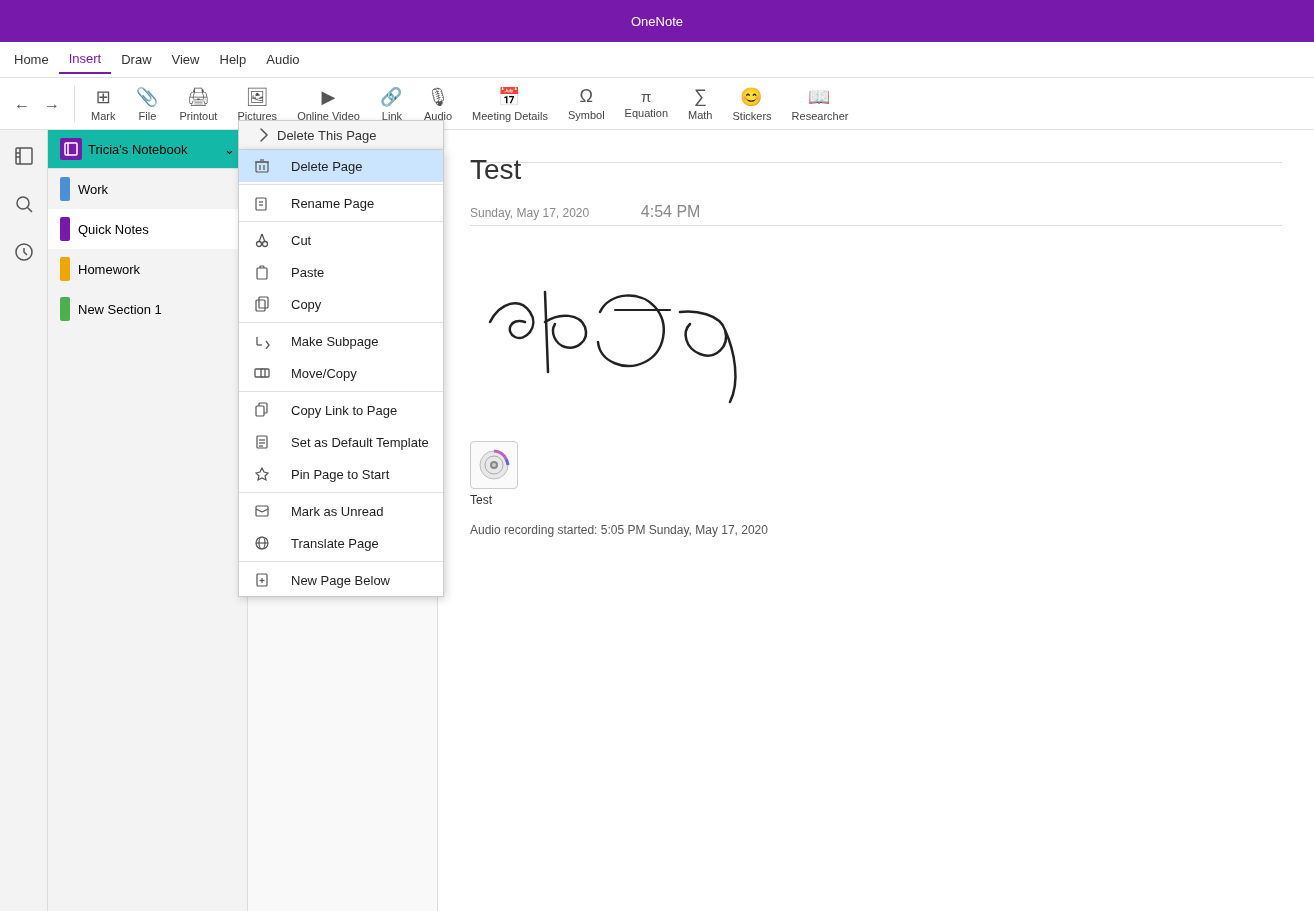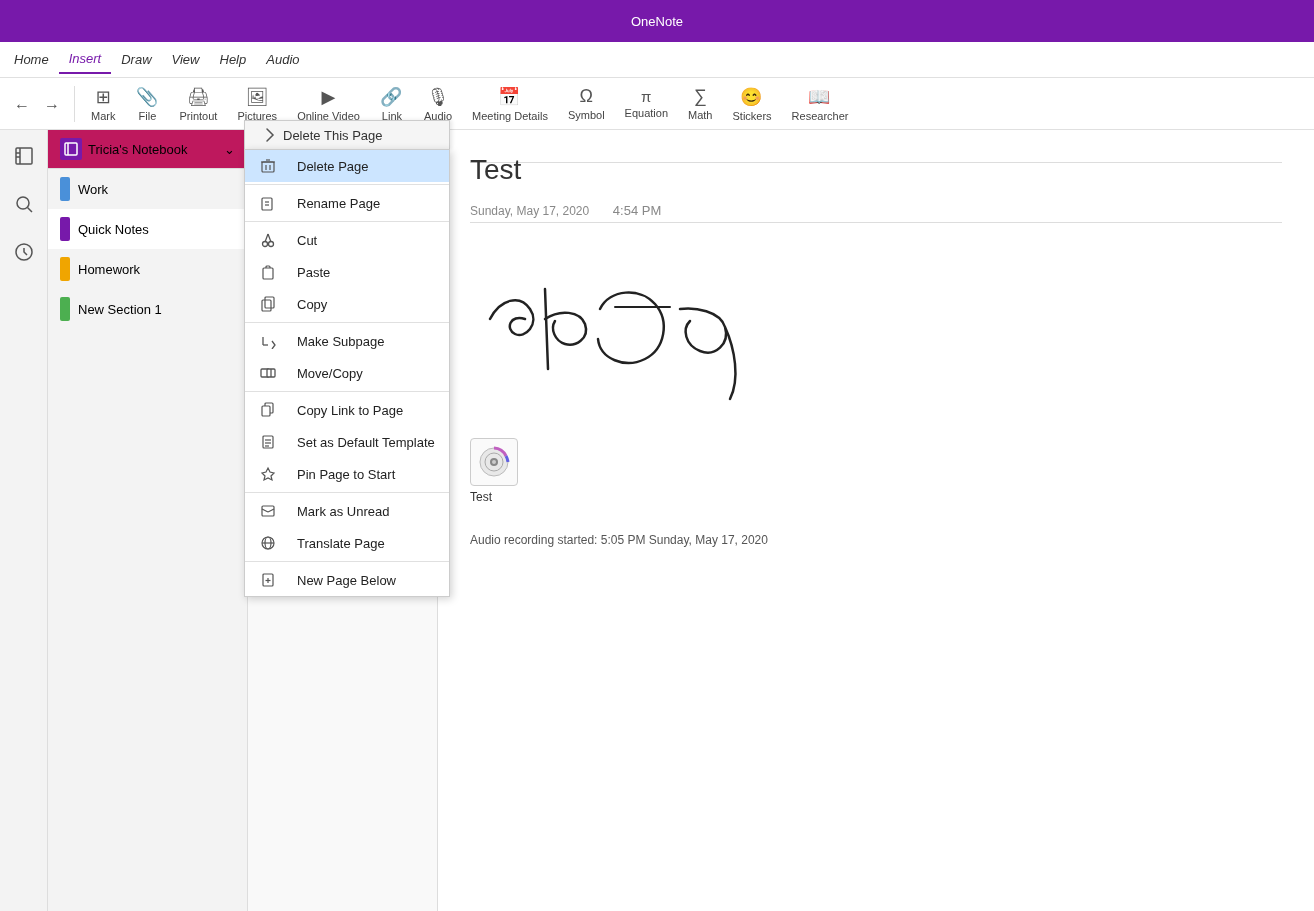--- a/index.html
+++ b/index.html
@@ -23,21 +23,20 @@
       display: flex;
       align-items: center;
       padding: 0 4px;
       border-bottom: 1px solid #e0e0e0;
     }
     .menu-bar .menu-item {
       padding: 6px 10px;
       cursor: pointer;
       font-size: 13px;
       color: #333;
-      font-style: italic;
     }
     .menu-bar .menu-item.active {
       color: #7719aa;
       border-bottom: 2px solid #7719aa;
     }
 
     
     .toolbar {
       background: white;
       height: 52px;
@@ -108,21 +107,21 @@
       background: #f3f3f3;
       display: flex;
       flex-direction: column;
       border-right: 1px solid #ddd;
     }
     .notebook-header {
       display: flex;
       align-items: center;
       justify-content: space-between;
       padding: 8px 12px;
-      background: #be185d;
+      background: #14b8a6;
       border-bottom: 1px solid #ddd;
       cursor: pointer;
     }
     .notebook-header-left {
       display: flex;
       align-items: center;
       gap: 6px;
       font-size: 13px;
       font-weight: 500;
     }
@@ -204,33 +203,33 @@
       border: 1px solid #ccc;
       border-radius: 4px;
       display: flex;
       align-items: center;
       justify-content: center;
       font-size: 24px;
       background: #fafafa;
       margin-bottom: 4px;
     }
     .audio-label { font-size: 12px; color: #333; }
-    .audio-recording-text { font-size: 12px; color: #555; margin-top: 29px; }
+    .audio-recording-text { font-size: 12px; color: #555; margin-top: 16px; }
 
     
     .context-menu-overlay {
       position: fixed;
       top: 0; left: 0; right: 0; bottom: 0;
       z-index: 100;
       pointer-events: none;
     }
     .context-menu-backdrop {
       position: absolute;
       top: 120px;
-      left: 244px;
+      left: 238px;
       pointer-events: all;
     }
 
     .ctx-menu {
       background: white;
       border: 1px solid #ccc;
       box-shadow: 2px 2px 8px rgba(0,0,0,0.18);
       min-width: 200px;
       z-index: 200;
     }
@@ -420,21 +419,21 @@
     <div class="pages-section-label">Work</div>
     <div class="page-item active">Test</div>
   </div>
 
   <div class="content-area">
     <div class="page-date-line">
       <span style="font-size:28px; font-weight:300; color:#333; position:absolute; top:24px; left:32px;">Test</span>
     </div>
     <div style="margin-top: 40px;">
       <span style="font-size:12px;color:#888;">Sunday, May 17, 2020</span>
-      <span style="font-size:13px;color:#888; margin-left:20px;">4:54 PM</span>
+      <span style="font-size:16px;color:#888; margin-left:48px;">4:54 PM</span>
     </div>
     <div style="border-bottom:1px solid #ddd; margin: 4px 0 16px 0;"></div>
 
     <div class="handwriting-area">
       <svg width="400" height="180" viewBox="0 0 400 180">
 
         <path d="M 20 80 C 30 60, 50 55, 60 70 C 70 85, 55 100, 45 95 C 35 90, 40 75, 55 80" fill="none" stroke="#222" stroke-width="2.5" stroke-linecap="round"></path>
         <path d="M 75 50 L 78 130" fill="none" stroke="#222" stroke-width="2.5" stroke-linecap="round"></path>
         <path d="M 75 80 C 90 70, 110 72, 115 85 C 120 100, 105 108, 95 105 C 85 102, 80 90, 85 82" fill="none" stroke="#222" stroke-width="2.5" stroke-linecap="round"></path>
         <path d="M 130 70 C 140 50, 170 48, 185 65 C 200 82, 195 110, 175 120 C 155 130, 130 120, 128 100" fill="none" stroke="#222" stroke-width="2.5" stroke-linecap="round"></path>

